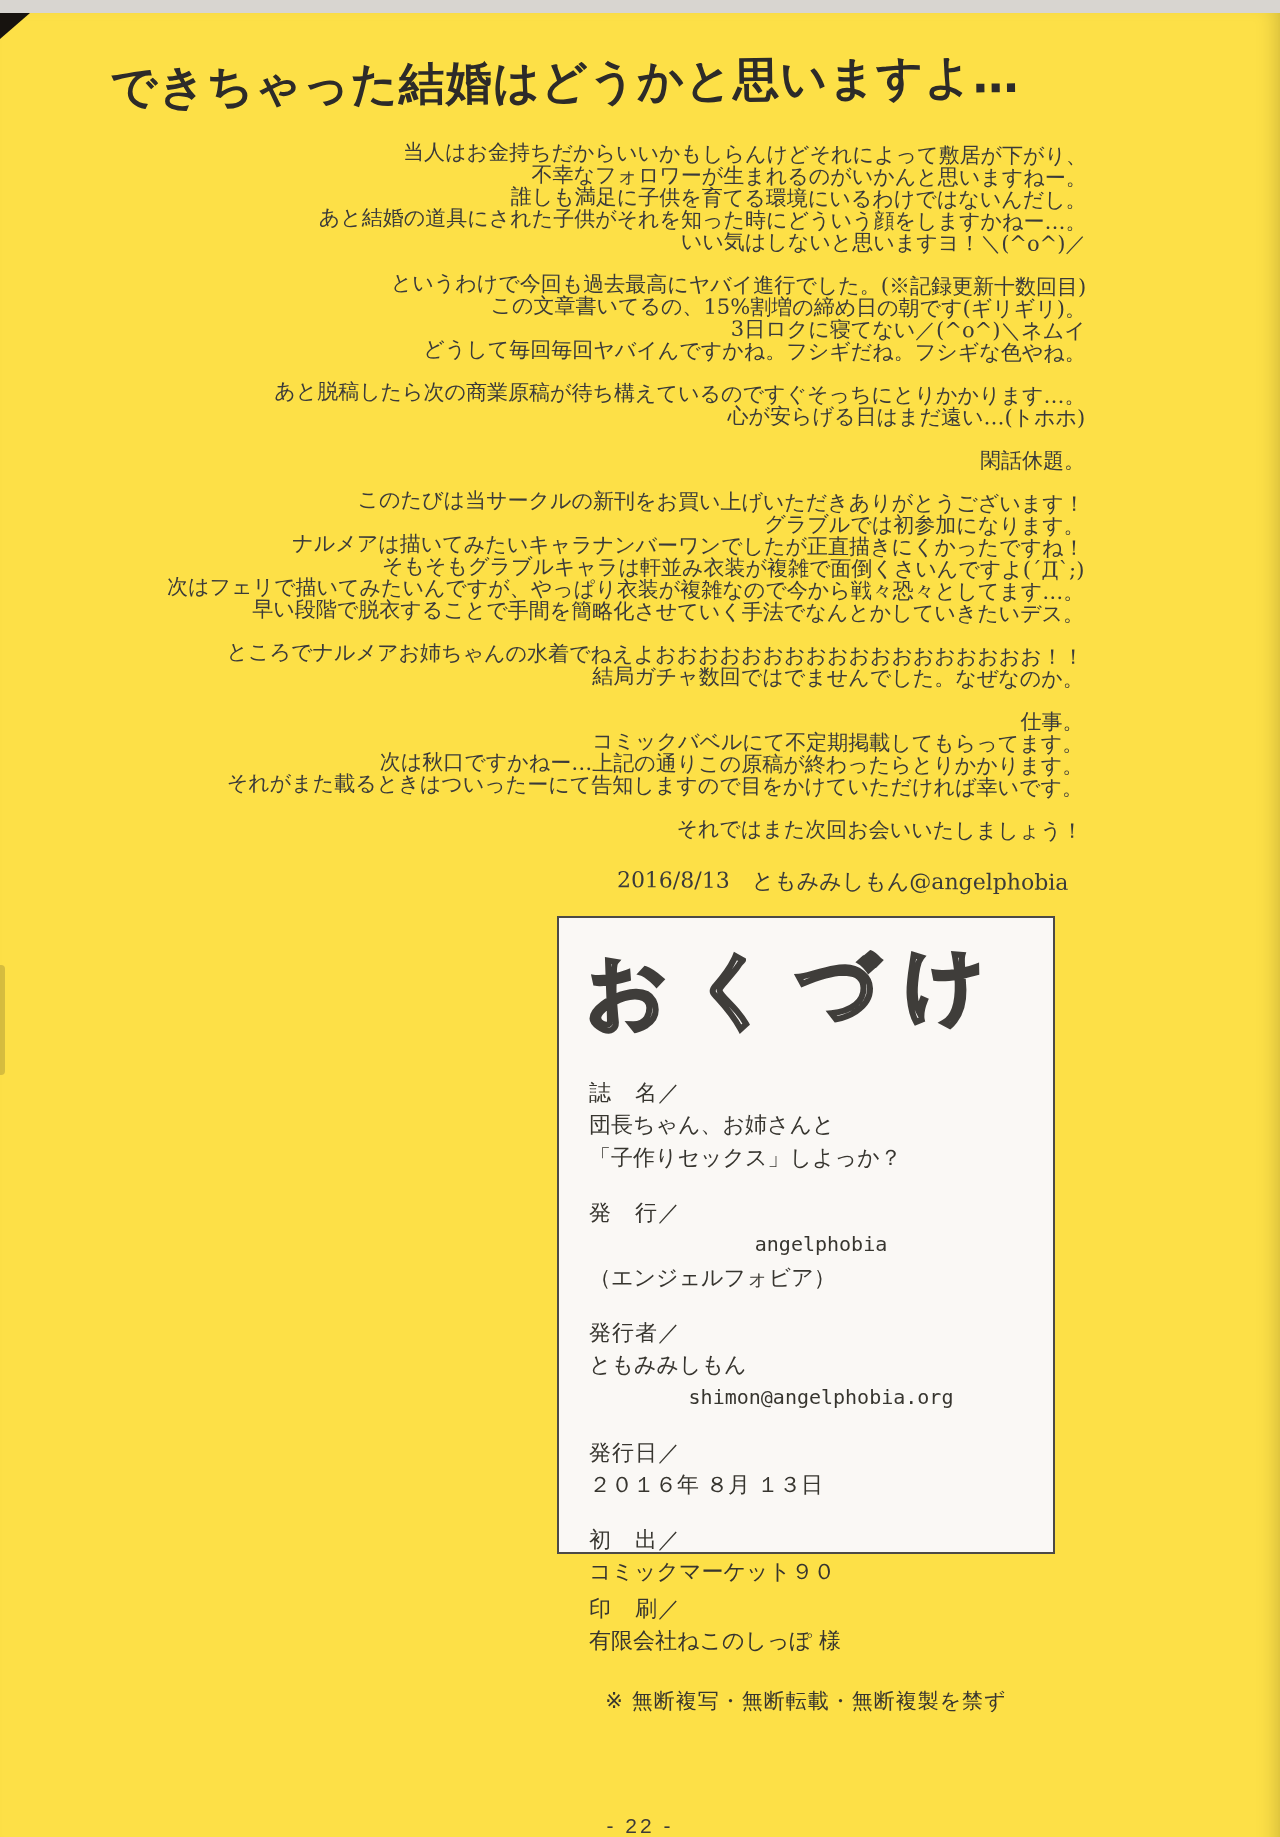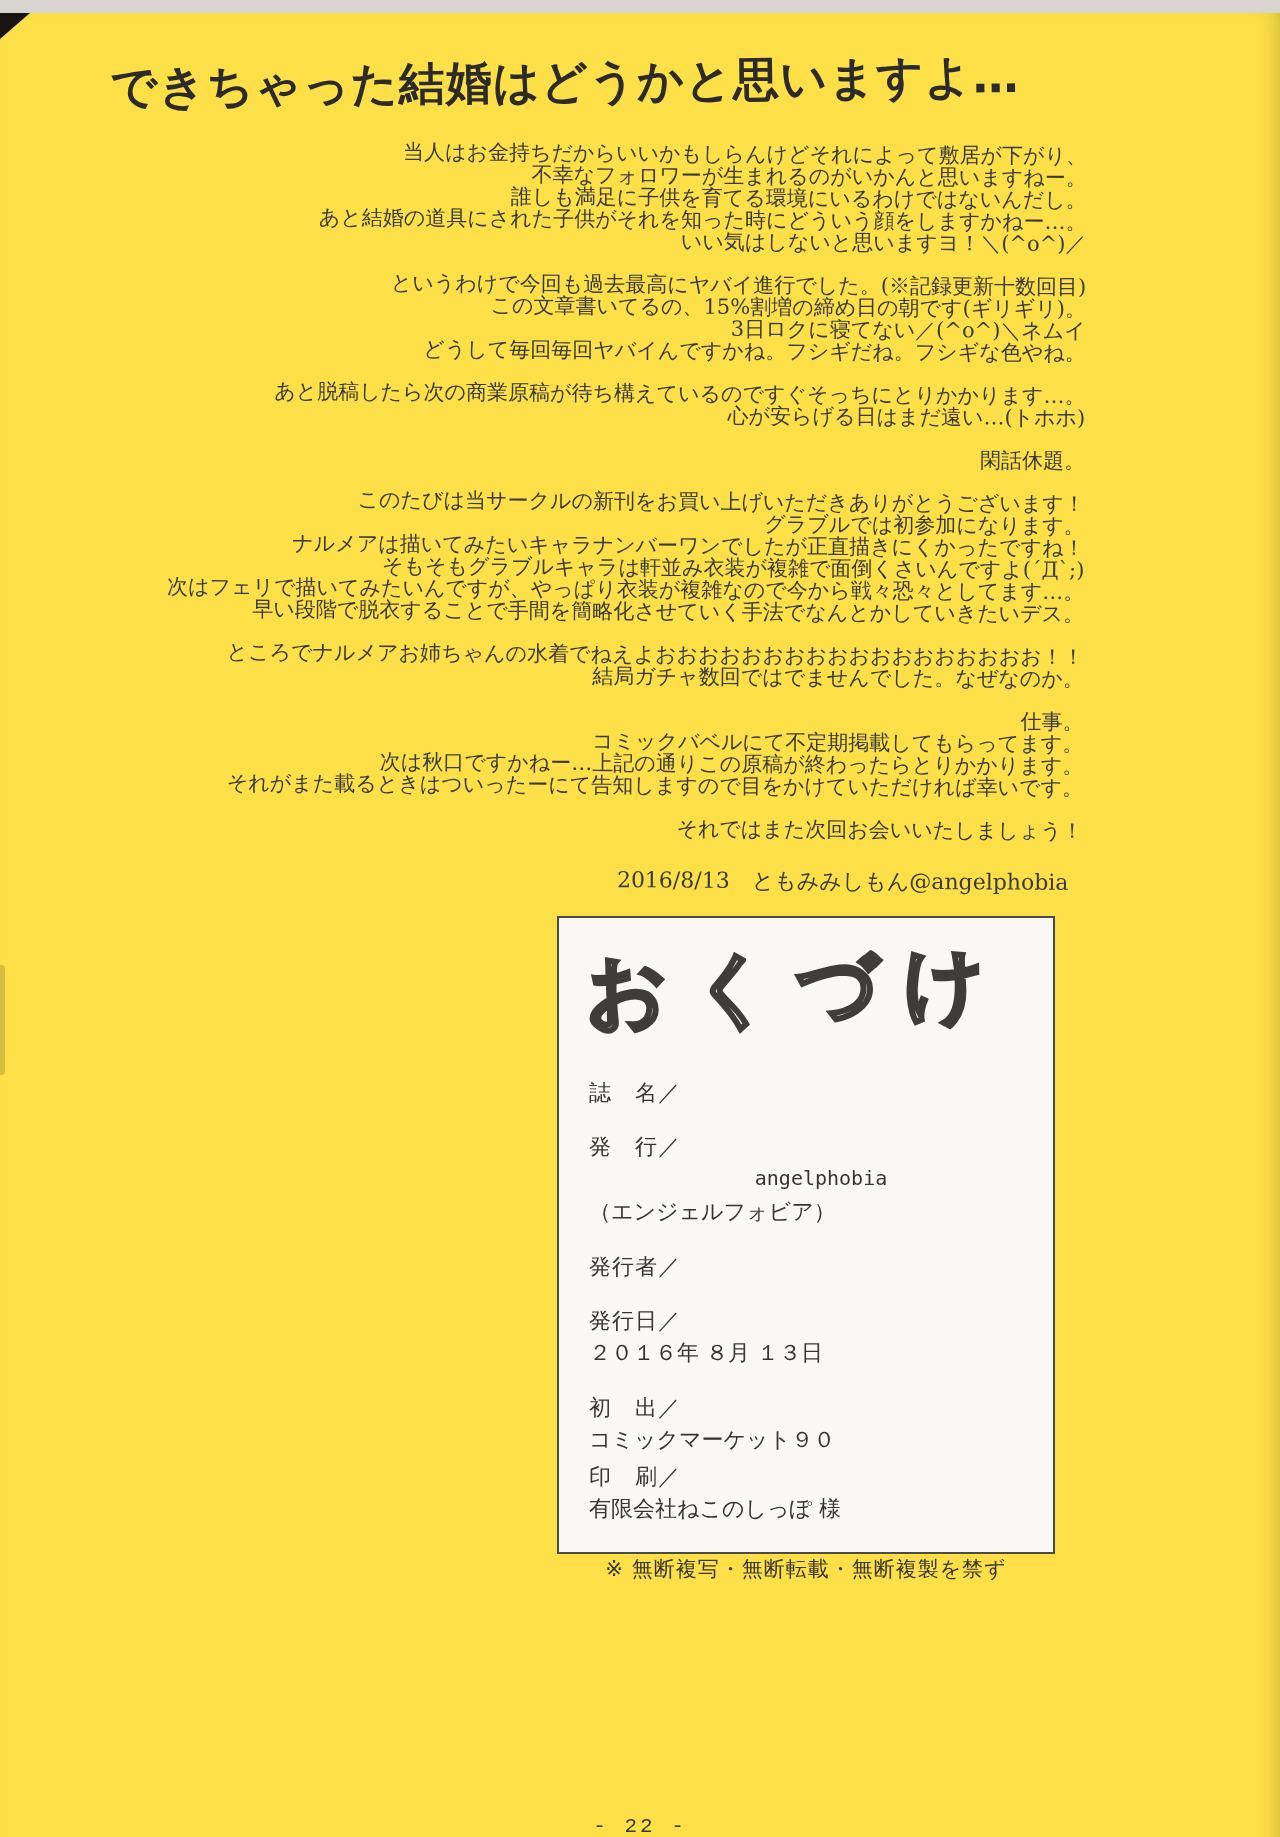--- a/index.html
+++ b/index.html
@@ -60,21 +60,21 @@
   .crow .vals{font-size:22px;color:#37352f;}
   .vals .vline{line-height:33px;white-space:nowrap;}
   .vals .vline.mono{font-family:"DejaVu Sans Mono","Liberation Mono",monospace;font-size:20px;text-align:center;}
   .notice{
     text-align:center;margin-top:30px;font-size:21px;color:#37352f;letter-spacing:1px;
   }
 
   .footer{
     position:absolute;left:0;right:0;bottom:12px;text-align:center;
     font-size:21px;letter-spacing:3px;color:#3c3a38;
-    font-family:Liberation Mono, monospace;
+    font-family:Liberation Sans, sans-serif;
   }
 </style>
 </head>
 <body>
 
 <div class="page">
   <div class="corner-tl"></div>
   <div class="edge-smudge"></div>
   <div class="speck-bl"></div>
 
@@ -125,30 +125,38 @@
         </div>
       </div>
     <div class="signature">2016/8/13　ともみみしもん@angelphobia</div>
   </div>
 
   <div class="colophon">
     <div class="colophon-title">おくづけ</div>
     <div class="colophon-rows" id="colophon-rows">
         <div class="crow">
           <div class="label">誌　名／</div>
+          <div class="vals">
+            <div class="vline">団長ちゃん、お姉さんと</div>
+            <div class="vline">「子作りセックス」しよっか？</div>
+          </div>
         </div>
         <div class="crow">
           <div class="label">発　行／</div>
           <div class="vals">
             <div class="vline mono">angelphobia</div>
             <div class="vline">（エンジェルフォビア）</div>
           </div>
         </div>
         <div class="crow">
           <div class="label">発行者／</div>
+          <div class="vals">
+            <div class="vline">ともみみしもん</div>
+            <div class="vline mono">shimon@angelphobia.org</div>
+          </div>
         </div>
         <div class="crow">
           <div class="label">発行日／</div>
           <div class="vals">
             <div class="vline">２０１６年 ８月 １３日</div>
           </div>
         </div>
         <div class="crow tight">
           <div class="label">初　出／</div>
           <div class="vals">

